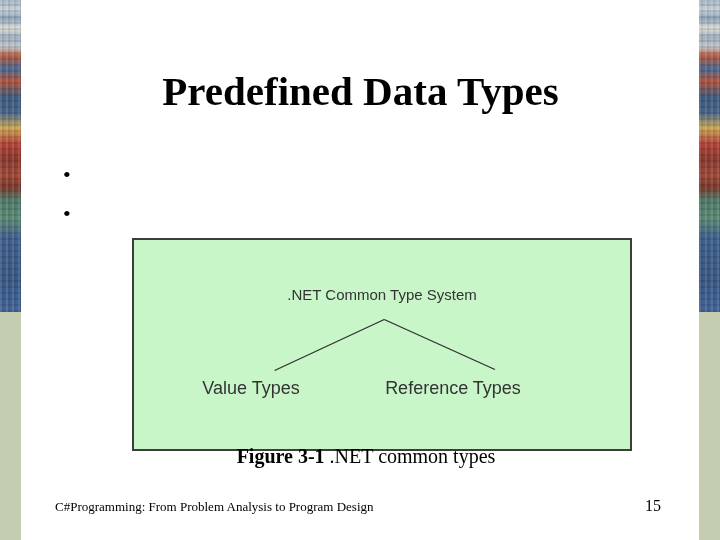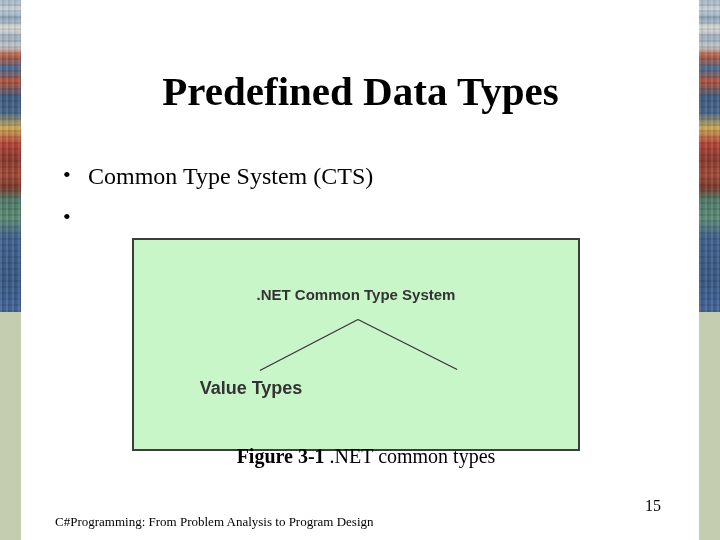--- a/index.html
+++ b/index.html
@@ -53,24 +53,23 @@
 
   
   .bullet-list { position: absolute; left: 63px; top: 162px; width: 580px; }
   .bullet-item { display: flex; align-items: flex-start; margin-bottom: 13px; }
   .bullet-dot  { width: 25px; font-size: 22px; line-height: 1.2; }
   .bullet-text { font-size: 24px; line-height: 1.2; }
 
   
   .figure-box {
     position: absolute; left: 132px; top: 238px;
-    width: 448px; height: 213px;
+    width: 500px; height: 213px;
     background: #c9f6c9;
     border: 2px solid #3c3c3c;
-    font-weight: bold;
   }
   .diagram-root-label {
     position: absolute; left: 0; top: 46px; width: 100%;
     text-align: center;
     font-family: "Liberation Sans", sans-serif;
     font-size: 15px; color: #333;
   }
   .diagram-lines { position: absolute; left: 0; top: 0; width: 100%; height: 100%; }
   .diagram-leaf {
     position: absolute; top: 138px;
@@ -86,21 +85,20 @@
     position: absolute; left: 21px; top: 445px; width: 690px;
     text-align: center;
     font-size: 20px;
   }
   .caption-figure-number { font-weight: bold; }
 
   
   .footer-book-title {
     position: absolute; left: 55px; top: 499px;
     font-size: 13px;
-    margin-top: 15px;
   }
   .footer-page-number {
     position: absolute; left: 645px; top: 497px;
     font-size: 16px;
   }
 </style>
 </head>
 <body>
 
 <div class="edge-strip left">
@@ -110,34 +108,34 @@
 <div class="edge-strip right">
   <div class="strip-photo"></div>
   <div class="strip-green"></div>
 </div>
 
 <h1 class="slide-title">Predefined Data Types</h1>
 
 <div class="bullet-list">
   <div class="bullet-item">
     <span class="bullet-dot">•</span>
-    <span class="bullet-text">Common Type System (CTS)</span>
   </div>
   <div class="bullet-item">
     <span class="bullet-dot">•</span>
   </div>
 </div>
 
 <div class="figure-box">
   <div class="diagram-root-label">.NET Common Type System</div>
   <svg class="diagram-lines" viewBox="0 0 448 213" preserveAspectRatio="none">
     <polyline points="226,81 127,133" fill="none" stroke="#333333" stroke-width="1.2"></polyline>
     <polyline points="226,81 326,132" fill="none" stroke="#333333" stroke-width="1.2"></polyline>
   </svg>
   <div class="diagram-leaf leaf-left">Value Types</div>
+  <div class="diagram-leaf leaf-right">Reference Types</div>
 </div>
 
 <div class="figure-caption">
   <span class="caption-figure-number">Figure 3-1</span>
   <span class="caption-text">.NET common types</span>
 </div>
 
 <div class="footer-book-title">C#Programming: From Problem Analysis to Program Design</div>
 <div class="footer-page-number">15</div>
 

